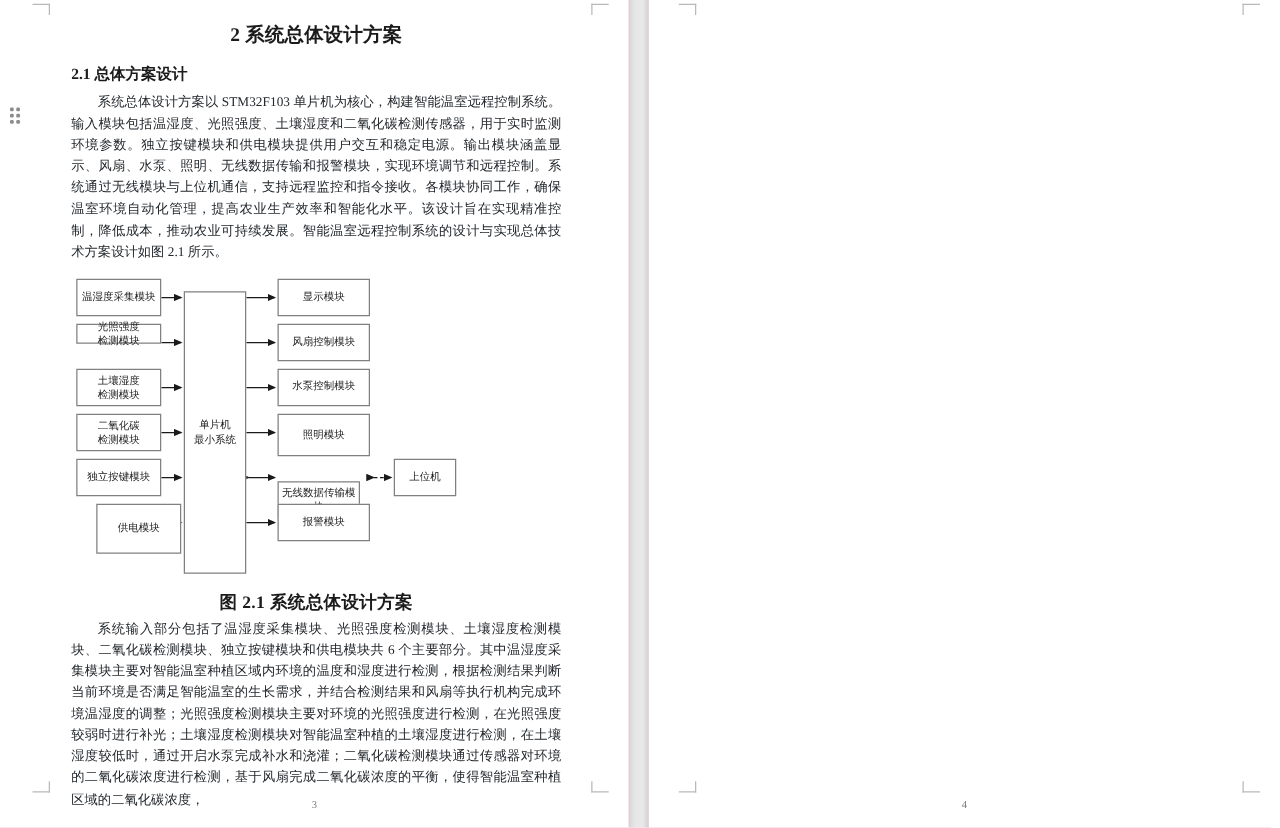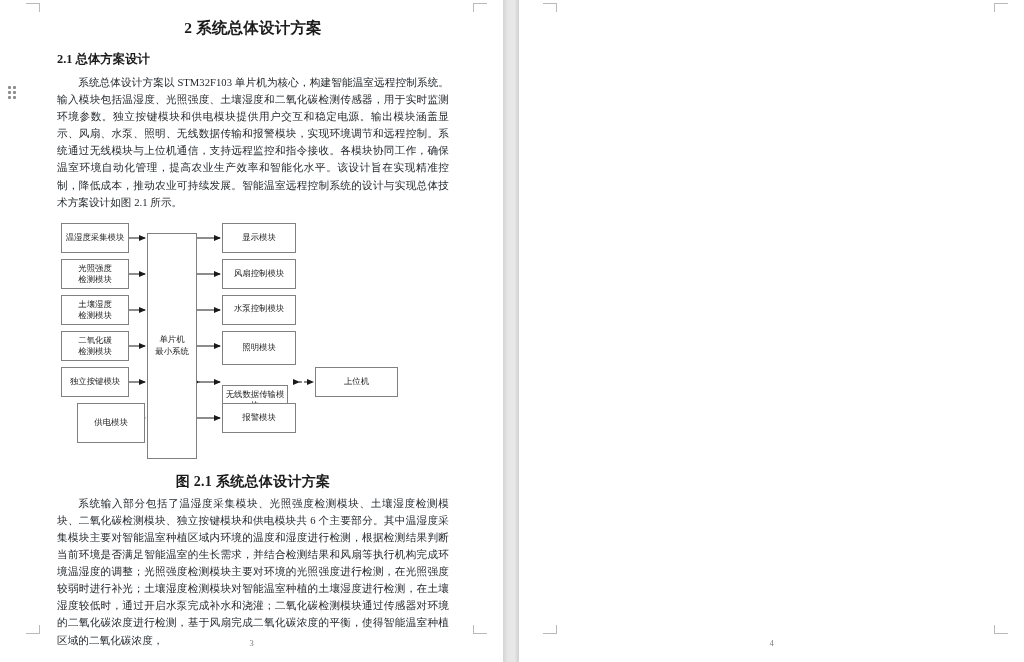--- a/index.html
+++ b/index.html
@@ -181,21 +181,21 @@
               <line x1="140" y1="125" x2="163" y2="125" stroke="#1a1a1a" stroke-width="1" marker-end="url(#ar)"></line>
               <line x1="142" y1="161" x2="163" y2="161" stroke="#1a1a1a" stroke-width="1" marker-end="url(#ar)" marker-start="url(#arL)"></line>
               <line x1="140" y1="197" x2="163" y2="197" stroke="#1a1a1a" stroke-width="1" marker-end="url(#ar)"></line>
               <line x1="242" y1="161" x2="256" y2="161" stroke="#1a1a1a" stroke-width="1" marker-end="url(#ar)" stroke-dasharray="3,2" marker-start="url(#arL)"></line>
             </svg>
         <div class="dbox" style="left: 4px; top: 2px; width: 68px; height: 30px; text-align: center;">
               <div>
                 <div>温湿度采集模块</div>
               </div>
             </div>
-            <div class="dbox" style="left: 4px; top: 38px; width: 68px; height: 30px;">
+            <div class="dbox" style="left: 4px; top: 38px; width: 68px; height: 16px;">
               <div>
                 <div>光照强度</div>
                 <div>检测模块</div>
               </div>
             </div>
             <div class="dbox" style="left: 4px; top: 74px; width: 68px; height: 30px;">
               <div>
                 <div>土壤湿度</div>
                 <div>检测模块</div>
               </div>
@@ -245,21 +245,21 @@
             <div class="dbox" style="left: 165px; top: 164px; width: 66px; height: 30px;">
               <div>
                 <div>无线数据传输模块</div>
               </div>
             </div>
             <div class="dbox" style="left: 165px; top: 182px; width: 74px; height: 30px;">
               <div>
                 <div>报警模块</div>
               </div>
             </div>
-            <div class="dbox" style="left: 258px; top: 146px; width: 83px; height: 30px;">
+            <div class="dbox" style="left: 258px; top: 146px; width: 50px; height: 30px;">
               <div>
                 <div>上位机</div>
               </div>
             </div>
           </div>
         <div class="figcap">图 2.1  系统总体设计方案</div>
       </div>
 
       <div class="spacer-4"></div>
       <div class="p">系统输入部分包括了温湿度采集模块、光照强度检测模块、土壤湿度检测模块、二氧化碳检测模块、独立按键模块和供电模块共 6 个主要部分。其中温湿度采集模块主要对智能温室种植区域内环境的温度和湿度进行检测，根据检测结果判断当前环境是否满足智能温室的生长需求，并结合检测结果和风扇等执行机构完成环境温湿度的调整；光照强度检测模块主要对环境的光照强度进行检测，在光照强度较弱时进行补光；土壤湿度检测模块对智能温室种植的土壤湿度进行检测，在土壤湿度较低时，通过开启水泵完成补水和浇灌；二氧化碳检测模块通过传感器对环境的二氧化碳浓度进行检测，基于风扇完成二氧化碳浓度的平衡，使得智能温室种植区域的二氧化碳浓度，</div>

